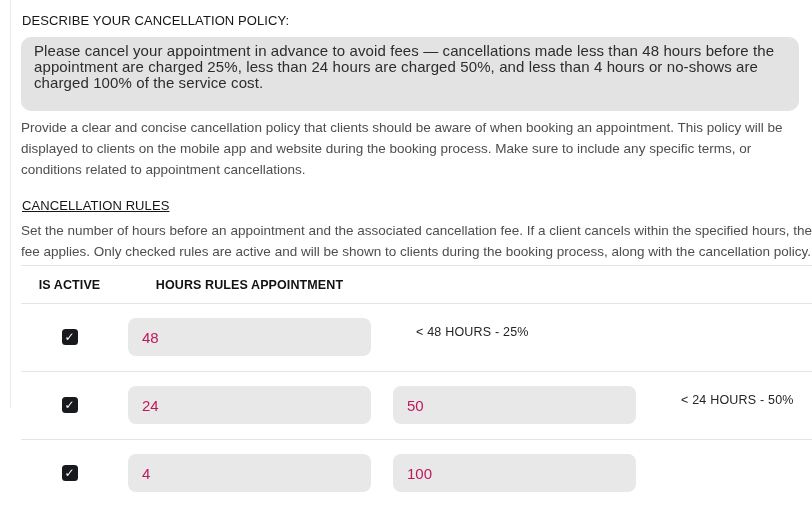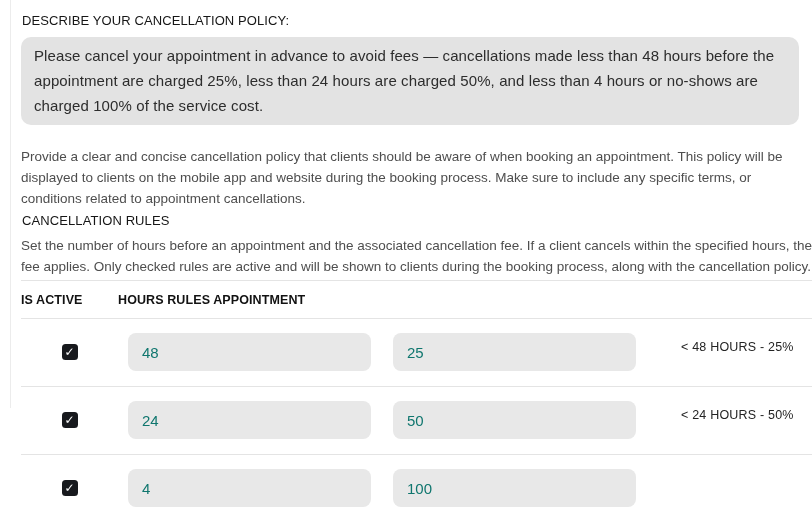--- a/index.html
+++ b/index.html
@@ -25,52 +25,53 @@
     margin-left: 1px;
   }
   .policy-textarea {
     margin-top: 9px;
     width: 778px;
     min-height: 74px;
     background: #e3e3e3;
     border-radius: 10px;
     padding: 6px 14px 7px 13px;
     font-size: 15px;
-    line-height: 25px;
+    line-height: 16px;
     color: #2d2d2d;
     letter-spacing: 0.1px;
   }
   .helper {
-    margin-top: 21px;
+    margin-top: 6px;
     width: 782px;
     font-size: 13.5px;
     line-height: 21px;
     color: #4e4e4e;
   }
-  .rules-label { margin-top: 4px; }
+  .rules-label { margin-top: 18px; text-decoration: underline; }
   .rules-helper { margin-top: 7px; width: 792px; }
 
   .rules-table {
     margin-top: 3px;
     width: 792px;
     border-top: 1px solid #e4e4e4;
   }
   .thead, .trow {
     display: grid;
     grid-template-columns: 97px 263px 265px 1fr;
   }
   .thead {
     height: 38px;
     border-bottom: 1px solid #e4e4e4;
     align-items: center;
   }
   .th {
     font-size: 12.5px;
     font-weight: 700;
     color: #121212;
+    text-align: center;
     letter-spacing: 0.1px;
   }
   .trow {
     height: 68px;
     border-bottom: 1px solid #e4e4e4;
   }
   .trow:last-child { border-bottom: none; }
   .cell-active {
     display: flex;
     align-items: flex-start;
@@ -99,21 +100,21 @@
   .num-input {
     width: 243px;
     height: 38px;
     background: #e8e8e8;
     border: none;
     outline: none;
     border-radius: 8px;
     padding: 16px 14px;
     font-family: "Liberation Sans", "DejaVu Sans", sans-serif;
     font-size: 15px;
-    color: #0f766e;
+    color: #be185d;
   }
   .cell-rule {
     padding-top: 18px;
     padding-left: 23px;
   }
   .rule-text {
     font-size: 12.5px;
     color: #242424;
     letter-spacing: 0.2px;
     white-space: nowrap;
@@ -144,23 +145,20 @@
 
     <div class="trow">
       <div class="cell-active">
         <span class="checkbox">
           <span class="check-glyph">✓</span>
         </span>
       </div>
       <div class="cell-input cell-hours">
         <input type="text" class="num-input" value="48" style="">
       </div>
-      <div class="cell-input cell-fee">
-        <input type="text" class="num-input" value="25" style="">
-      </div>
       <div class="cell-rule">
         <span class="rule-text">&lt; 48 HOURS - 25%</span>
       </div>
     </div>
 
     <div class="trow">
       <div class="cell-active">
         <span class="checkbox">
           <span class="check-glyph">✓</span>
         </span>

